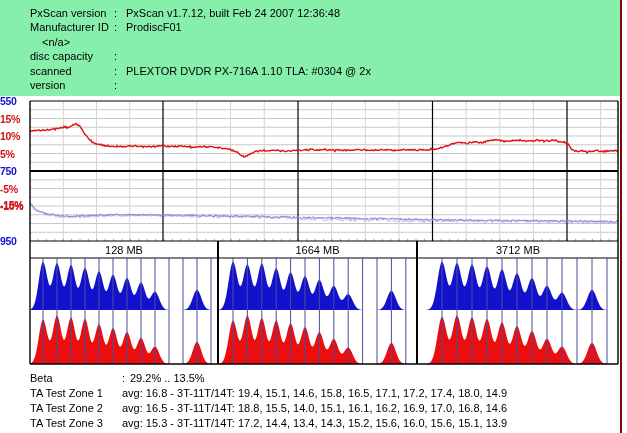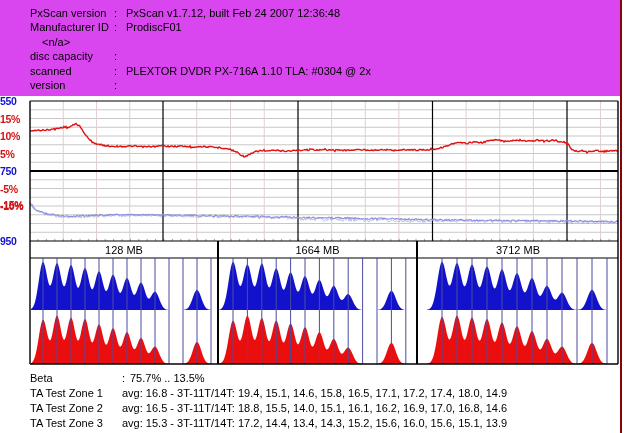--- a/index.html
+++ b/index.html
@@ -1,19 +1,19 @@
 <!DOCTYPE html>
 <html><head>
 <meta charset="utf-8">
 <style>
   html,body{margin:0;padding:0;background:#fff;}
   #shot{position:relative;width:627px;height:433px;background:#ffffff;
         font-family:"Liberation Sans",sans-serif;overflow:hidden;}
   
-  .info{position:absolute;left:0;top:0;width:620px;height:96px;background:#d946ef;
+  .info{position:absolute;left:0;top:0;width:620px;height:96px;background:#86efac;
         padding:6px 0 0 30px;box-sizing:border-box;}
   .irow{display:flex;line-height:14.4px;font-size:11px;color:#000;white-space:pre;}
   .ilabel{width:84px;}
   .isep{width:12px;}
   
   #graph{position:absolute;left:0;top:0;width:627px;height:433px;}
   
   .ylab{position:absolute;left:0;width:27px;text-align:left;font-size:10.5px;
         line-height:12px;font-weight:bold;letter-spacing:-0.3px;}
   .blue{color:#1313cf;}
@@ -235,21 +235,21 @@
   <div class="ylab blue" style="top:234.5px">950</div>
 
   <div class="zlab" style="left:30px;width:188px">128 MB</div>
   <div class="zlab" style="left:218px;width:199px">1664 MB</div>
   <div class="zlab" style="left:408px;width:220px">3712 MB</div>
 
   <div class="footer">
     <div class="frow">
       <span class="flabel">Beta</span>
       <span class="fsep">:</span>
-      <span>75.7% .. 13.5%</span>
+      <span>29.2% .. 13.5%</span>
     </div>
     <div class="frow">
       <span class="flabel">TA Test Zone 1</span>
       <span>avg: 16.8 - 3T-11T/14T: 19.4, 15.1, 14.6, 15.8, 16.5, 17.1, 17.2, 17.4, 18.0, 14.9</span>
     </div>
     <div class="frow">
       <span class="flabel">TA Test Zone 2</span>
       <span>avg: 16.5 - 3T-11T/14T: 18.8, 15.5, 14.0, 15.1, 16.1, 16.2, 16.9, 17.0, 16.8, 14.6</span>
     </div>
     <div class="frow">

